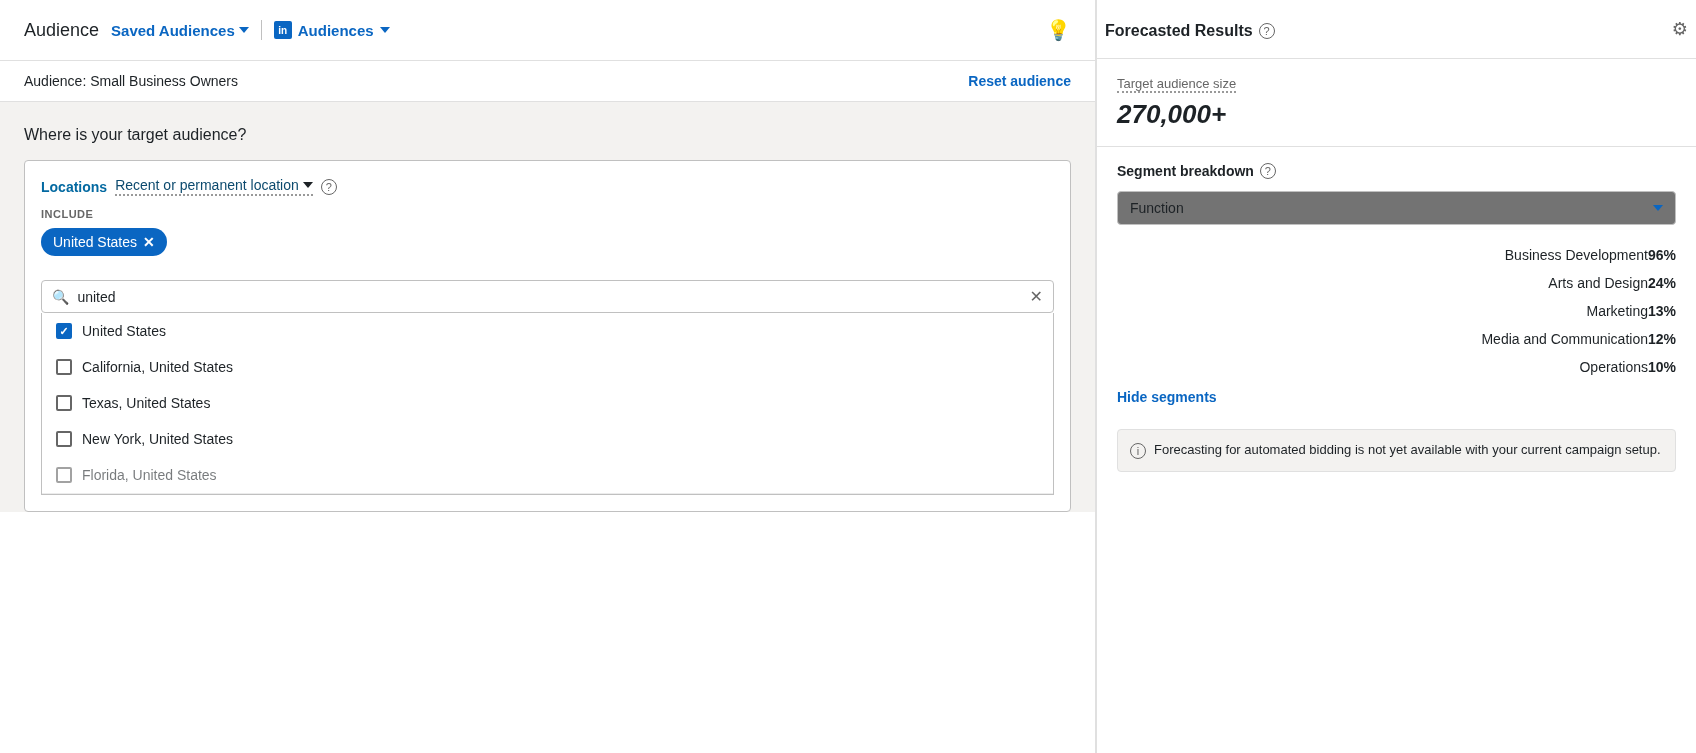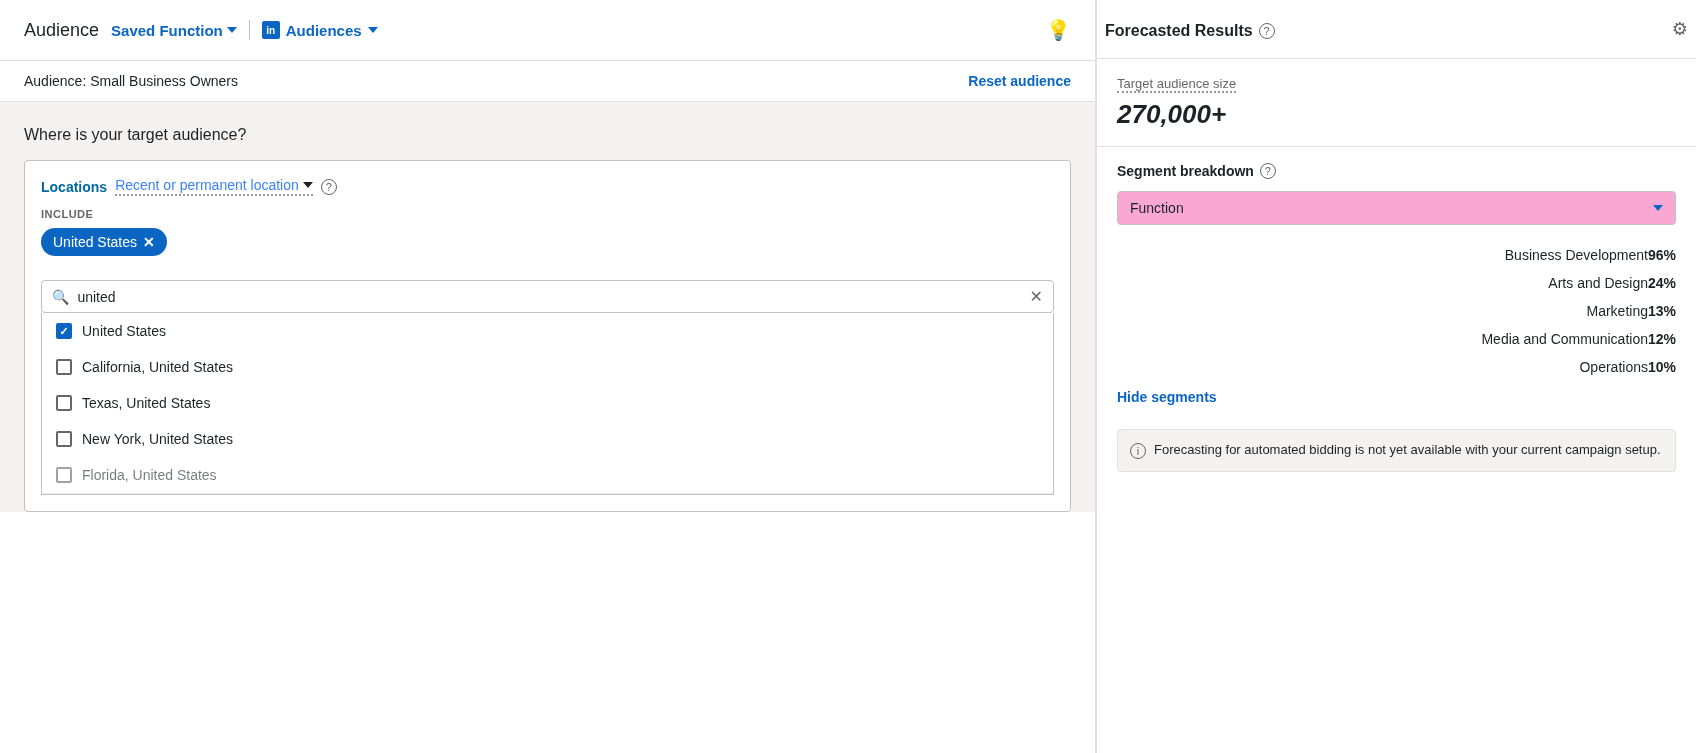--- a/index.html
+++ b/index.html
@@ -148,21 +148,21 @@
     .locations-label {
       font-size: 14px;
       font-weight: 600;
       color: #0369a1;
     }
 
     .location-type-btn {
       display: flex;
       align-items: center;
       gap: 4px;
-      color: #3b82f6;
+      color: #0c4a6e;
       font-size: 14px;
       cursor: pointer;
       background: none;
       border: none;
       border-bottom: 2px dotted #999;
       padding-bottom: 1px;
     }
 
     .help-icon {
       display: inline-flex;
@@ -355,21 +355,21 @@
       padding: 8px 12px;
       border: 1px solid #c0c0c0;
       border-radius: 4px;
       font-size: 14px;
       color: #1d2226;
       display: flex;
       align-items: center;
       justify-content: space-between;
       cursor: pointer;
       margin-bottom: 16px;
-      background: #f9a8d4;
+      background: #737373;
     }
 
     .segment-row {
       display: flex;
       align-items: center;
       justify-content: flex-end;
       padding: 6px 0;
     }
 
     .segment-name {
@@ -422,21 +422,21 @@
     }
   </style>
 </head>
 <body>
 
 <div class="main-panel">
 
   <div class="header">
     <span class="header-title">Audience</span>
     <button class="saved-audiences-btn">
-      <span>Saved Function</span>
+      <span>Saved Audiences</span>
       <span class="chevron-down"></span>
     </button>
     <div class="divider-v"></div>
     <button class="li-audiences-btn">
       <span class="li-icon">in</span>
       <span>Audiences</span>
       <span class="chevron-down" style="border-top-color:#0a66c2;"></span>
     </button>
     <div style="flex:1"></div>
     <span class="bulb-icon">💡</span>

